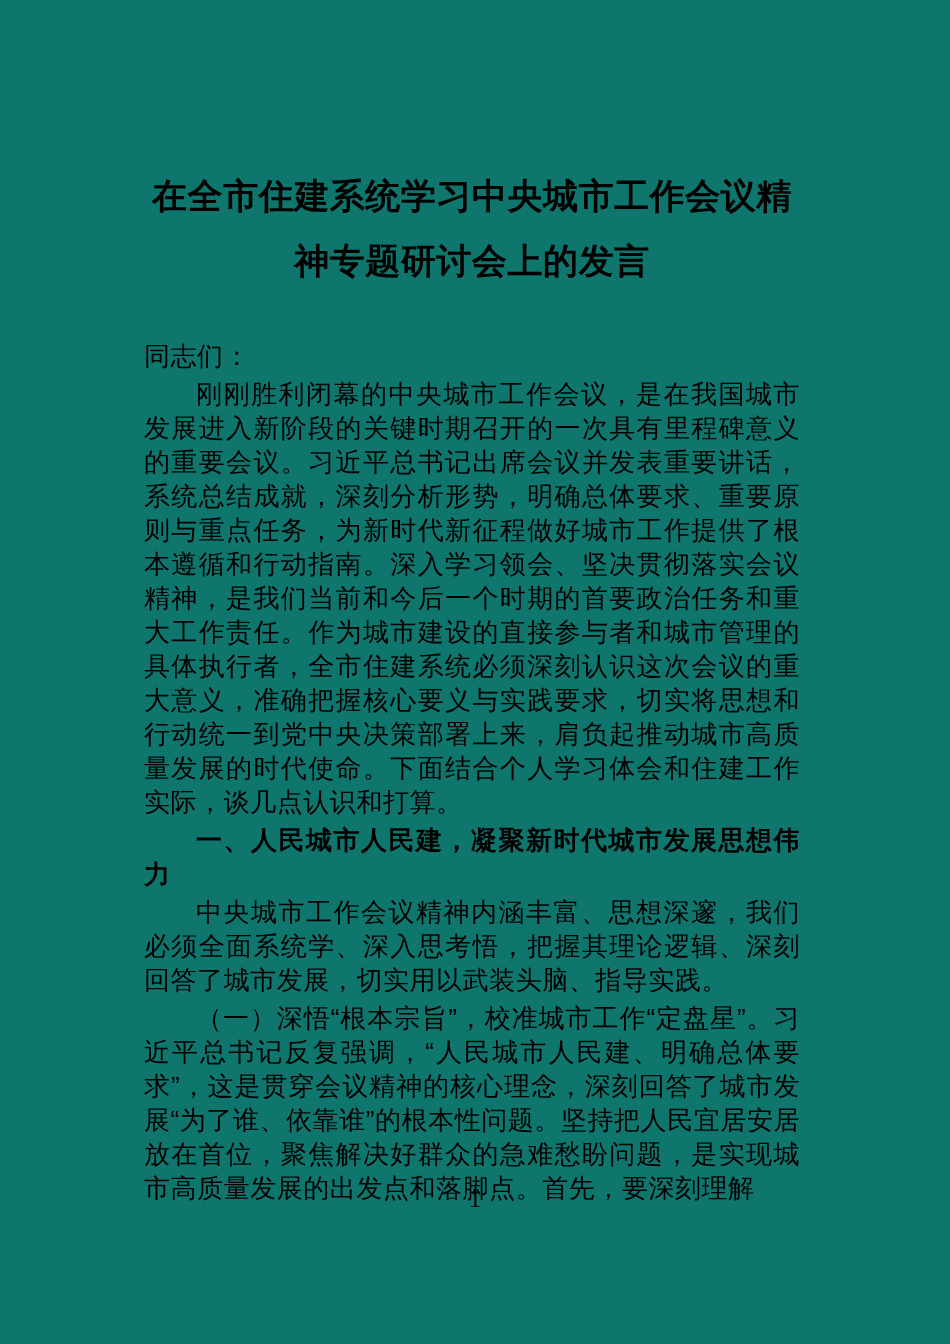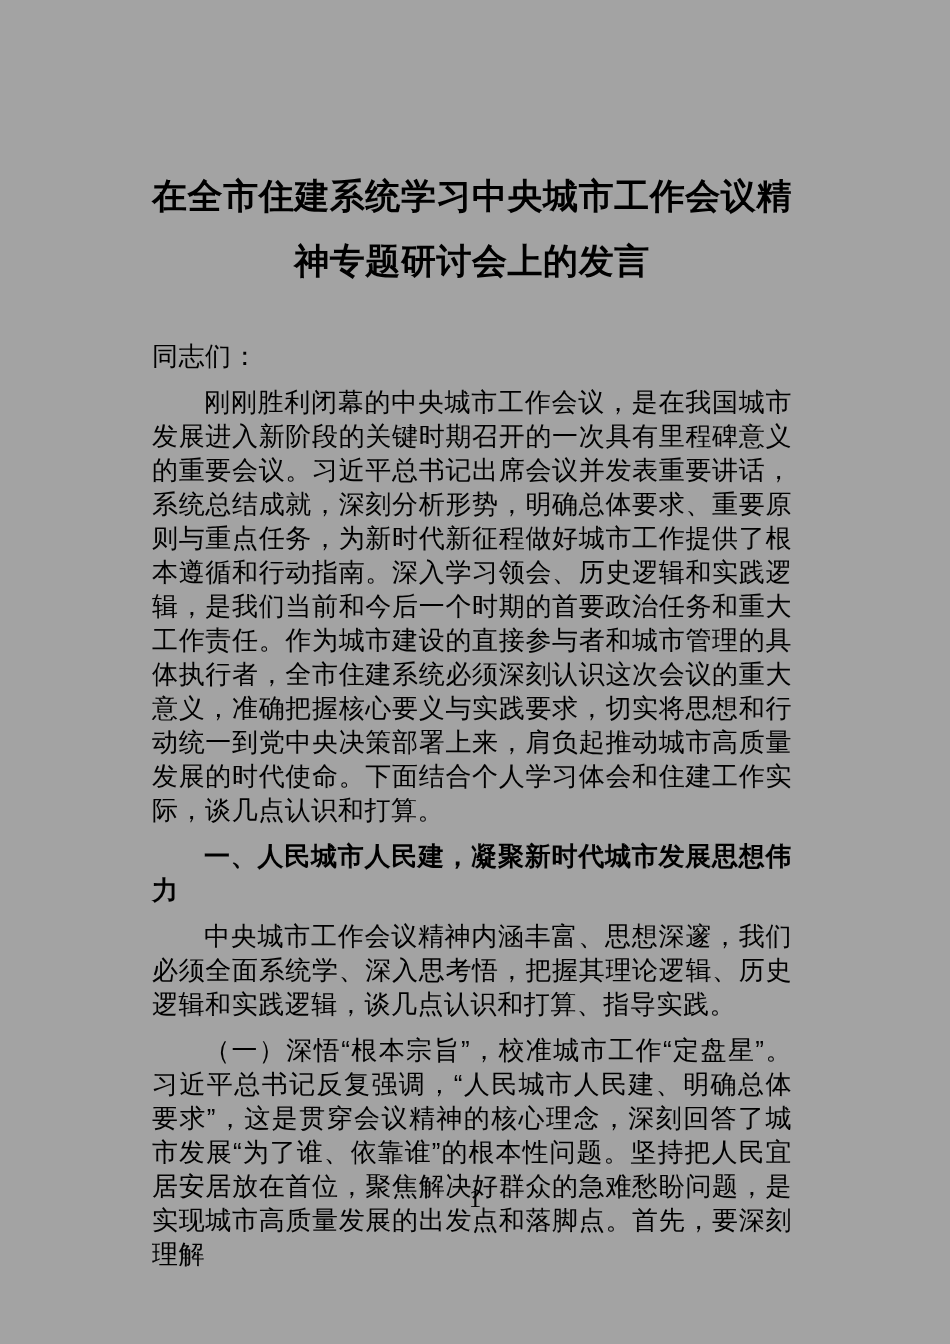--- a/index.html
+++ b/index.html
@@ -4,21 +4,21 @@
 <style>
   html, body {
     margin: 0;
     padding: 0;
     background: #ffffff;
   }
   .page {
     position: relative;
     width: 950px;
     height: 1344px;
-    background: #a3a3a3;
+    background: #0f766e;
     overflow: hidden;
     color: #000000;
     font-family: "Liberation Sans", sans-serif;
   }
   .doc-title {
     margin: 163px 0 0 0;
     padding: 0 146px 0 140px;
     font-size: 35px;
     font-weight: 700;
     line-height: 65px;
@@ -27,21 +27,21 @@
   }
   .doc-body {
     margin-top: 46px;
     padding: 0 146px 0 140px;
     font-size: 26px;
     line-height: 34px;
     letter-spacing: 0.55px;
     text-align: justify;
   }
   .para {
-    margin: 12px;
+    margin: 4px;
     padding: 0;
   }
   .para.indent {
     text-indent: 2em;
   }
   .para.bold {
     font-weight: 700;
   }
   .page-number {
     position: absolute;
@@ -57,21 +57,21 @@
 </style>
 </head>
 <body>
 
 <div class="page">
 
   <h1 class="doc-title">在全市住建系统学习中央城市工作会议精神专题研讨会上的发言</h1>
 
   <div class="doc-body">
     <p class="para">同志们：</p>
-    <p class="para indent">刚刚胜利闭幕的中央城市工作会议，是在我国城市发展进入新阶段的关键时期召开的一次具有里程碑意义的重要会议。习近平总书记出席会议并发表重要讲话，系统总结成就，深刻分析形势，明确总体要求、重要原则与重点任务，为新时代新征程做好城市工作提供了根本遵循和行动指南。深入学习领会、历史逻辑和实践逻辑，是我们当前和今后一个时期的首要政治任务和重大工作责任。作为城市建设的直接参与者和城市管理的具体执行者，全市住建系统必须深刻认识这次会议的重大意义，准确把握核心要义与实践要求，切实将思想和行动统一到党中央决策部署上来，肩负起推动城市高质量发展的时代使命。下面结合个人学习体会和住建工作实际，谈几点认识和打算。</p>
+    <p class="para indent">刚刚胜利闭幕的中央城市工作会议，是在我国城市发展进入新阶段的关键时期召开的一次具有里程碑意义的重要会议。习近平总书记出席会议并发表重要讲话，系统总结成就，深刻分析形势，明确总体要求、重要原则与重点任务，为新时代新征程做好城市工作提供了根本遵循和行动指南。深入学习领会、坚决贯彻落实会议精神，是我们当前和今后一个时期的首要政治任务和重大工作责任。作为城市建设的直接参与者和城市管理的具体执行者，全市住建系统必须深刻认识这次会议的重大意义，准确把握核心要义与实践要求，切实将思想和行动统一到党中央决策部署上来，肩负起推动城市高质量发展的时代使命。下面结合个人学习体会和住建工作实际，谈几点认识和打算。</p>
     <p class="para indent bold">一、人民城市人民建，凝聚新时代城市发展思想伟力</p>
-    <p class="para indent">中央城市工作会议精神内涵丰富、思想深邃，我们必须全面系统学、深入思考悟，把握其理论逻辑、历史逻辑和实践逻辑，谈几点认识和打算、指导实践。</p>
+    <p class="para indent">中央城市工作会议精神内涵丰富、思想深邃，我们必须全面系统学、深入思考悟，把握其理论逻辑、深刻回答了城市发展，切实用以武装头脑、指导实践。</p>
     <p class="para indent">（一）深悟“根本宗旨”，校准城市工作“定盘星”。习近平总书记反复强调，“人民城市人民建、明确总体要求”，这是贯穿会议精神的核心理念，深刻回答了城市发展“为了谁、依靠谁”的根本性问题。坚持把人民宜居安居放在首位，聚焦解决好群众的急难愁盼问题，是实现城市高质量发展的出发点和落脚点。首先，要深刻理解</p>
   </div>
 
   <div class="page-number">1</div>
 
 </div>
 
 </body></html>

